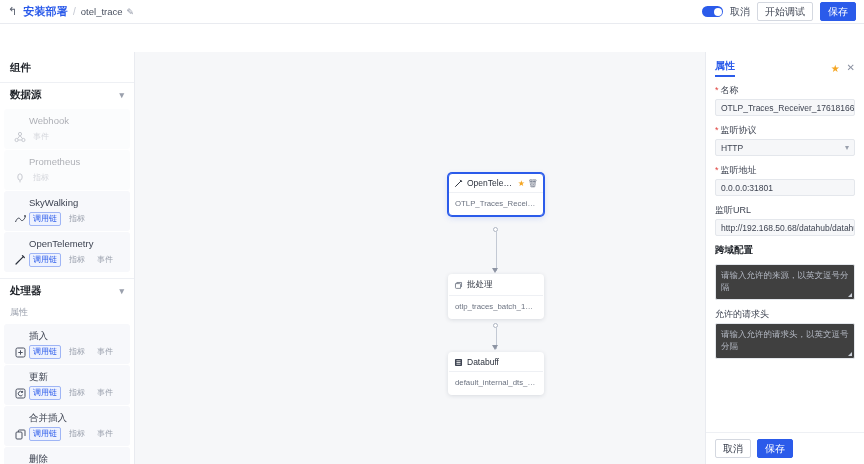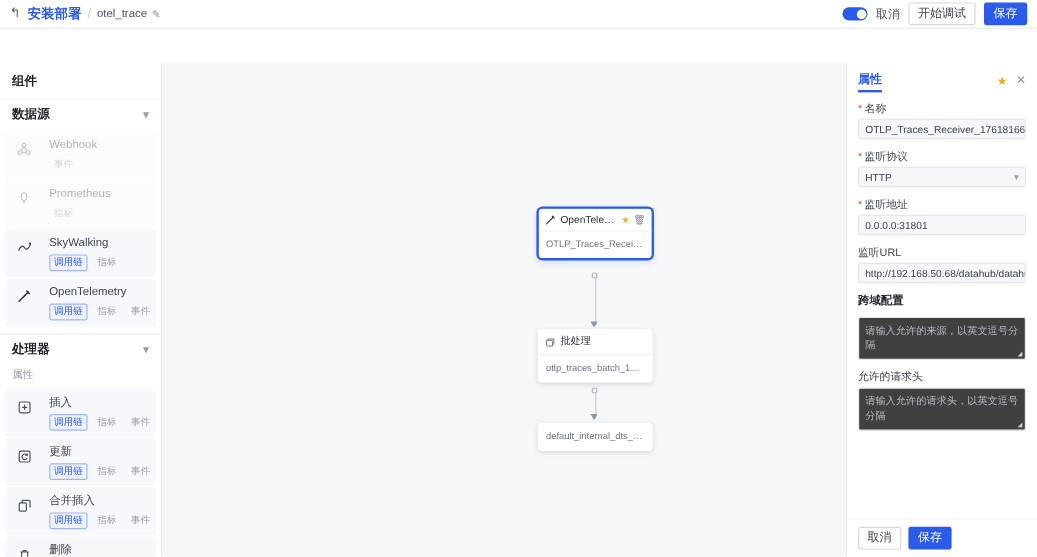--- a/index.html
+++ b/index.html
@@ -62,21 +62,21 @@
   .sb-title { font-size: 10.5px; font-weight: bold; padding: 9px 10px 7px; color: #1f2329; }
   .sb-sec-hd {
     display: flex; align-items: center; padding: 5px 10px 6px;
     font-size: 10.5px; font-weight: bold; color: #1f2329; cursor: pointer;
     border-top: 1px solid #eef0f4;
   }
   .sb-sec-hd .chev { margin-left: auto; color: #9aa0ad; font-size: 9px; }
   .sb-sub { font-size: 9px; color: #9aa0ad; padding: 2px 10px 4px; }
 
   .sb-item {
-    display: flex; align-items: flex-start; gap: 14px;
+    display: flex; align-items: flex-end; gap: 2px;
     padding: 5px 8px 5px 9px; margin: 1px 4px; border-radius: 3px;
     cursor: pointer; background: #f7f8fb;
   }
   .sb-item.dim { opacity: .42; }
   .sb-ico {
     width: 14px; height: 14px; flex: 0 0 14px; margin-top: 3px;
     display: flex; align-items: center; justify-content: center;
     color: #5a6170;
   }
   .sb-ico svg { display: block; }
@@ -385,20 +385,29 @@
           <span class="nlabel">批处理</span>
         </div>
         <div class="node-bd">otlp_traces_batch_17618166...</div>
       </div>
 
       <div class="port" style="left:358px; top:271px;"></div>
       <div class="edge" style="left:360.5px; top:275px; height:22px;"></div>
       <div class="arrow" style="left:357px; top:293px;"></div>
 
       <div class="node" style="left:313px; top:300px;">
+        <div class="node-hd">
+          <span class="nico">
+            <svg width="9" height="9" viewBox="0 0 11 11" fill="none" stroke="#2b313d" stroke-width="1">
+              <rect x="1.2" y="1.2" width="8.6" height="8.6" rx="1" fill="#3d4351" stroke="none"></rect>
+              <path d="M3 3.4 H8 M3 5.5 H8 M3 7.6 H8" stroke="#fff" stroke-width="1"></path>
+            </svg>
+          </span>
+          <span class="nlabel">Databuff</span>
+        </div>
         <div class="node-bd">default_internal_dts_exporter...</div>
       </div>
     </div>
 
     <div class="panel">
       <div class="panel-hd">
         <span class="panel-tab">属性</span>
         <span class="panel-hd-acts">
           <span class="p-star">★</span>
           <span class="p-close">✕</span>

